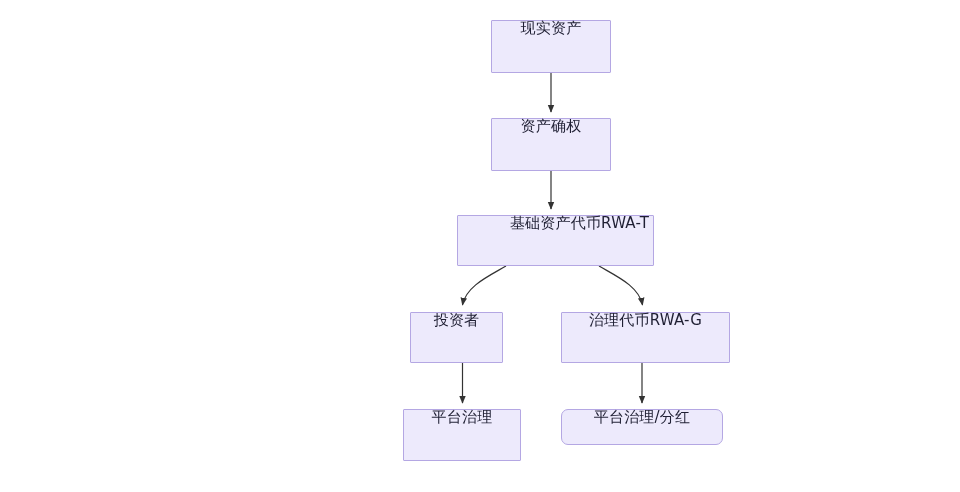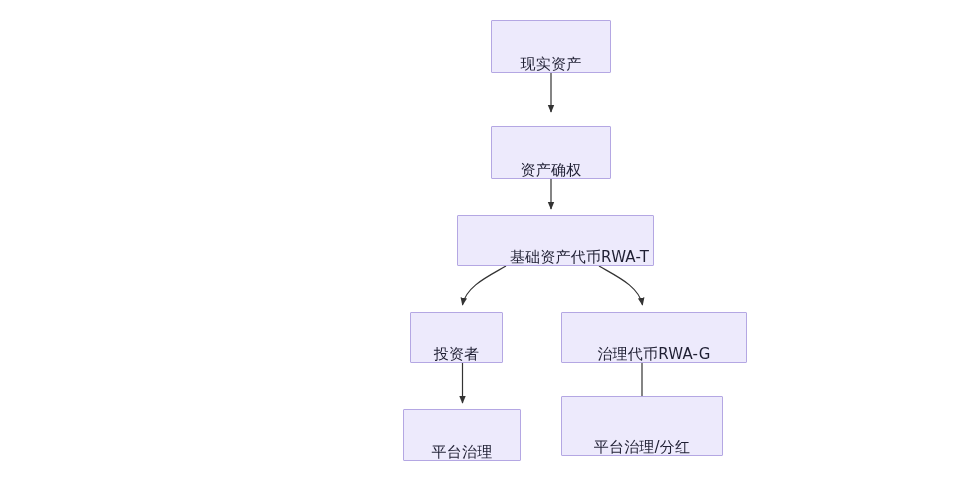--- a/index.html
+++ b/index.html
@@ -27,21 +27,21 @@
     height: 492px;
     pointer-events: none;
   }
   .node {
     position: absolute;
     box-sizing: border-box;
     background: #EDEAFC;
     border: 1px solid #B4A7E3;
     border-radius: 1px;
     display: flex;
-    align-items: flex-end;
+    align-items: flex-start;
     justify-content: center;
     color: #1f1f33;
     font-size: 15px;
     line-height: 1;
     letter-spacing: 0.2px;
     white-space: nowrap;
   }
   .node-label {
     display: block;
     padding: 0 6px;
@@ -81,37 +81,37 @@
 
     <g>
       <path d="M642,363 L642,403" stroke="#333333" stroke-width="1.2" fill="none" marker-end="url(#arrowhead)"></path>
     </g>
   </svg>
 
   <div class="node" style="left:491px; top:20px; width:120px; height:53px;">
     <span class="node-label">现实资产</span>
   </div>
 
-  <div class="node" style="left:491px; top:126px; width:120px; height:53px;">
+  <div class="node" style="left:491px; top:118px; width:120px; height:53px;">
     <span class="node-label">资产确权</span>
   </div>
 
   <div class="node" style="left:457px; top:215px; width:197px; height:51px;padding-left:48px;">
     <span class="node-label">基础资产代币RWA-T</span>
   </div>
 
   <div class="node" style="left:410px; top:312px; width:93px; height:51px;">
     <span class="node-label">投资者</span>
   </div>
 
-  <div class="node" style="left:561px; top:312px; width:186px; height:51px;">
+  <div class="node" style="left:561px; top:312px; width:169px; height:51px;">
     <span class="node-label">治理代币RWA-G</span>
   </div>
 
   <div class="node" style="left:403px; top:409px; width:118px; height:52px;">
     <span class="node-label">平台治理</span>
   </div>
 
-  <div class="node" style="left:561px; top:396px; width:162px; height:60px;">
+  <div class="node" style="left:561px; top:409px; width:162px; height:36px;border-radius:7px;">
     <span class="node-label">平台治理/分红</span>
   </div>
 
 </div>
 
 </body></html>

